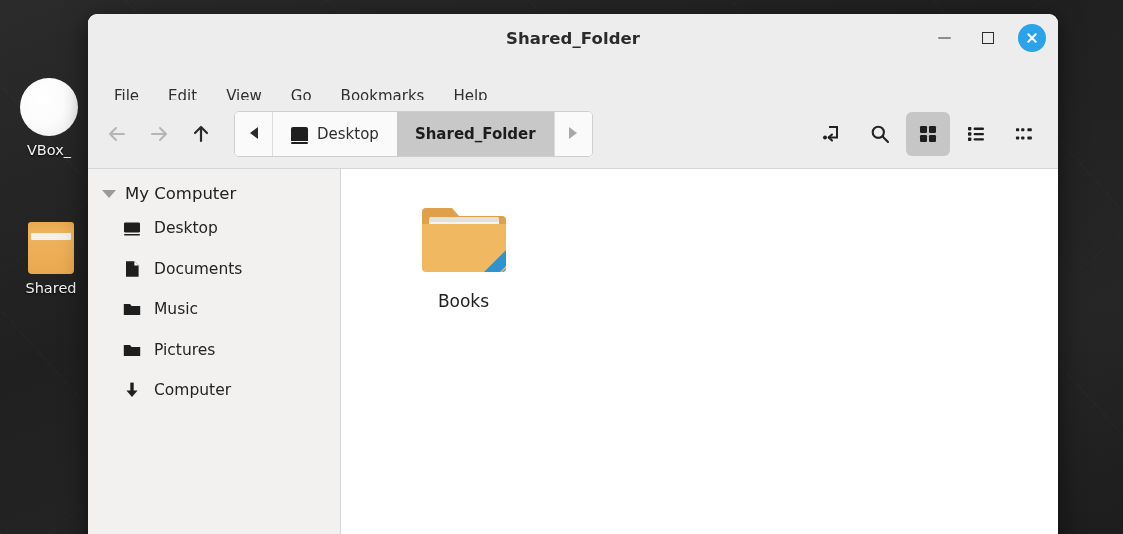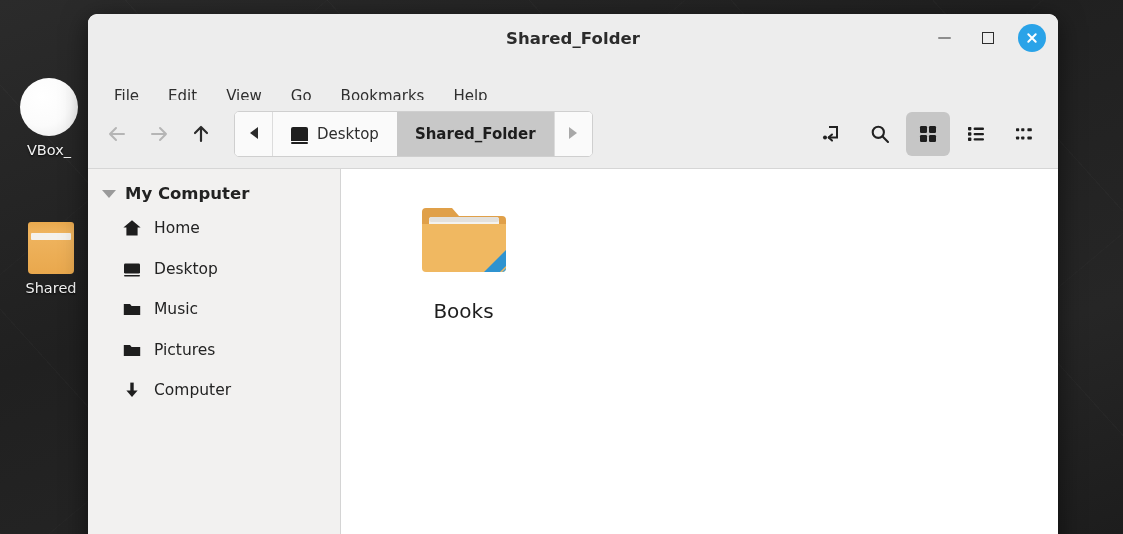--- a/index.html
+++ b/index.html
@@ -201,21 +201,21 @@
     border-right: 1px solid #d4d4d4;
     padding-top: 10px;
     flex: 0 0 auto;
     position: relative;
     overflow: hidden;
   }
   .sb-header {
     display: flex; align-items: center; gap: 9px;
     padding: 5px 0 5px 14px;
     font-size: 16.5px;
-    font-weight: 700;
+    font-weight: 400;
     color: #222;
   }
   .tri {
     width: 0; height: 0;
     border-left: 7px solid transparent;
     border-right: 7px solid transparent;
     border-top: 8px solid #9a9a9a;
   }
   .sb-item {
     display: flex; align-items: center; gap: 12px;
@@ -236,23 +236,23 @@
     flex: 1 1 auto;
     background: #ffffff;
     padding: 22px 0 0 60px;
   }
   .file-item {
     width: 125px;
     text-align: center;
   }
   .file-ico { height: 92px; display: flex; align-items: center; justify-content: center; }
   .file-label {
-    font-size: 20px;
+    font-size: 17px;
     color: #1e1e1e;
-    margin-top: 16px;
+    margin-top: 8px;
   }
   .folder-big { display: block; }
 </style>
 </head>
 <body>
 
 <div id="desktop">
 
   <div class="desk-icon" id="desk-icon-vbox">
     <div class="desk-glyph">
@@ -412,39 +412,40 @@
 
     <div id="body-row">
 
       <div id="sidebar">
 
         <div class="sb-header">
           <span class="tri"></span>
           <span>My Computer</span>
         </div>
 
-        <div class="sb-item">
-          <span class="sb-ico">
-            <svg width="20" height="20" viewBox="0 0 20 20">
-                <path d="M10 2.2 L18.6 9.6 H15.6 V17.4 H4.4 V9.6 H1.4 Z" fill="#1e1e1e"></path>
-              </svg>
-          </span>
-          <span>Home</span>
-        </div>
 
         <div class="sb-item">
           <span class="sb-ico">
             <svg width="20" height="20" viewBox="0 0 20 20">
               <rect x="2" y="4.4" width="16" height="10.2" rx="1.4" fill="#1e1e1e"></rect>
               <rect x="2" y="16" width="16" height="1.6" rx=".8" fill="#1e1e1e"></rect>
             </svg>
           </span>
           <span>Desktop</span>
         </div>
 
+        <div class="sb-item">
+          <span class="sb-ico">
+            <svg width="20" height="20" viewBox="0 0 20 20">
+              <path d="M4 2.2 H12.4 L16.6 6.6 V17.8 H4 Z" fill="#1e1e1e"></path>
+              <path d="M12.4 2.2 V6.6 H16.6 Z" fill="#ffffff"></path>
+            </svg>
+          </span>
+          <span>Documents</span>
+        </div>
 
         <div class="sb-item">
           <span class="sb-ico">
             <svg width="20" height="20" viewBox="0 0 20 20">
                 <path d="M1.8 5 H8 L9.6 7 H18.2 V16 H1.8 Z" fill="#1e1e1e"></path>
               </svg>
           </span>
           <span>Music</span>
         </div>
 

